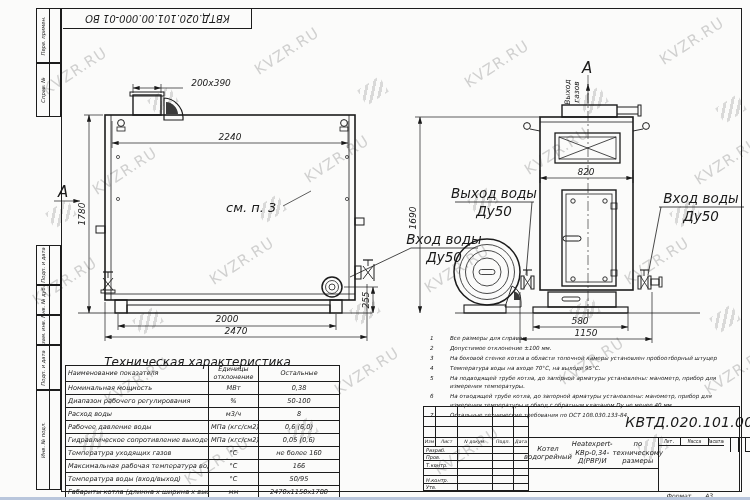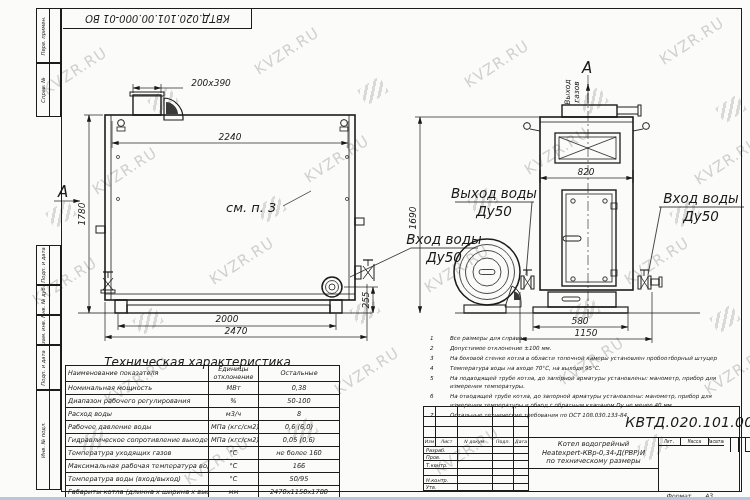--- a/index.html
+++ b/index.html
@@ -47,21 +47,21 @@
   .cc{border-right:.8px solid #1c1c1c;border-bottom:.8px solid #1c1c1c;height:100%;
       font-size:4.6px;display:flex;align-items:center;justify-content:center;overflow:hidden;white-space:nowrap;}
   .cc:last-child{border-right:none;}
   .w12{width:12px;}.w22{width:22px;}.w34{width:34px;}.w35{width:35px;}.w21{width:21px;}.w15{width:15px;flex:1;}
   .rl{justify-content:flex-start;padding-left:2px;font-size:5px;}
   .tb-right{flex:1;display:flex;flex-direction:column;}
   .tb-doc{height:31px;border-bottom:1.3px solid #1c1c1c;display:flex;align-items:center;justify-content:center;
           font-size:14px;font-style:italic;white-space:nowrap;letter-spacing:.3px;}
   .tb-body{flex:1;display:flex;}
   .tb-name{width:130px;border-right:1.3px solid #1c1c1c;display:flex;flex-direction:column;}
-  .tb-name .nm{height:31px;border-bottom:.9px solid #1c1c1c;display:flex;flex-direction:column;
+  .tb-name .nm{height:31px;border-bottom:.9px solid #1c1c1c;display:flex;flex-direction:row;
        align-items:center;justify-content:center;font-size:6.8px;line-height:1.25;text-align:center;}
   .tb-name .emp{flex:1;}
   .tb-rc{flex:1;display:flex;flex-direction:row;font-family:Liberation Mono, monospace;}
   .lmmh{display:flex;height:8px;}
   .lmmh .cc{font-size:4.5px;}
   .lmmv{display:flex;height:14px;}
   .lmmv .cc{font-size:6.8px;}
   .lit3{display:flex;width:22px;border-right:.8px solid #1c1c1c;}
   .lit3 i{flex:1;border-right:.8px solid #1c1c1c;}
   .lit3 i:last-child{border-right:none;}

